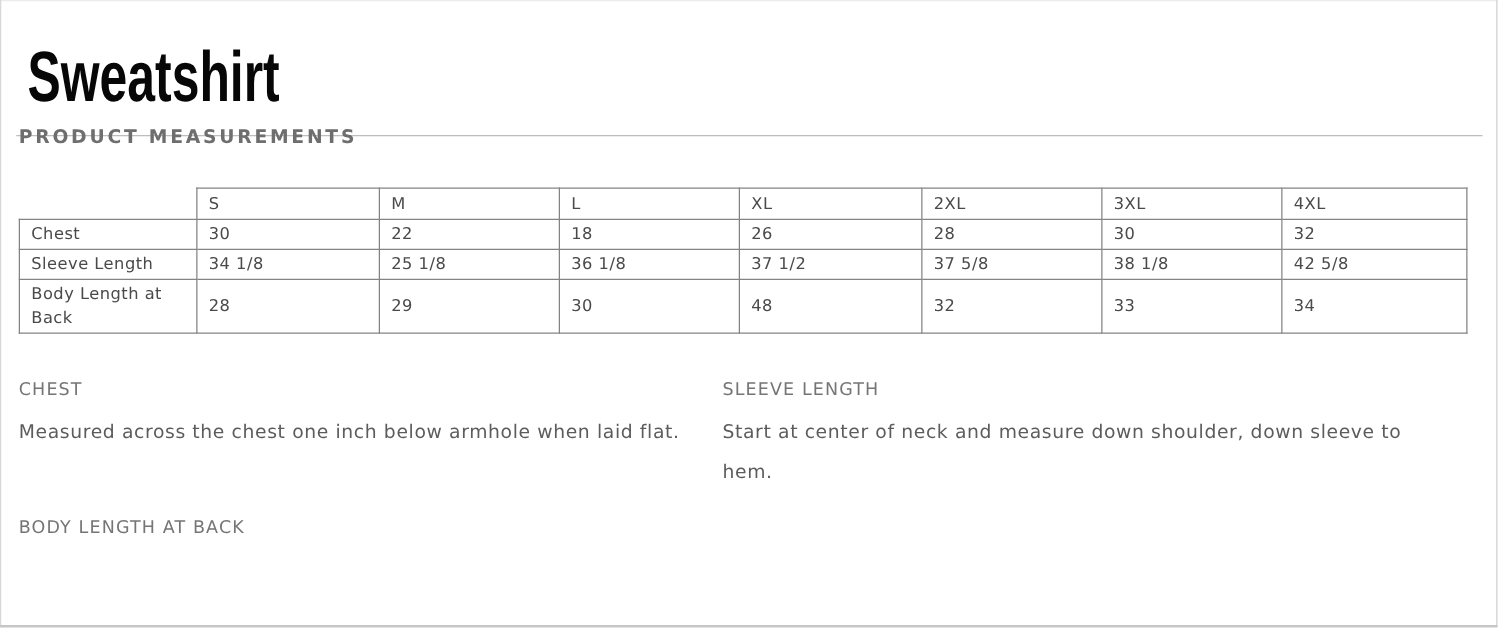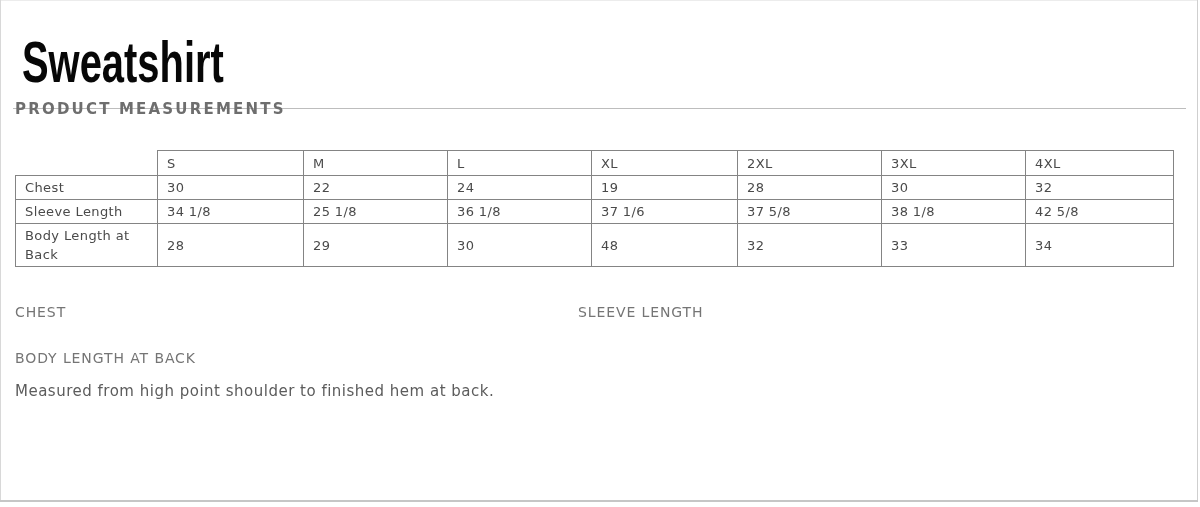--- a/index.html
+++ b/index.html
@@ -148,55 +148,56 @@
         <th>2XL</th>
         <th>3XL</th>
         <th>4XL</th>
       </tr>
     </thead>
     <tbody>
       <tr class="row-0">
         <td>Chest</td>
         <td>30</td>
         <td>22</td>
-        <td>24</td>
-        <td>19</td>
+        <td>18</td>
+        <td>26</td>
         <td>28</td>
         <td>30</td>
         <td>32</td>
       </tr>
       <tr class="row-1">
         <td>Sleeve Length</td>
         <td>34 1/8</td>
         <td>25 1/8</td>
         <td>36 1/8</td>
-        <td>37 1/6</td>
+        <td>37 1/2</td>
         <td>37 5/8</td>
         <td>38 1/8</td>
         <td>42 5/8</td>
       </tr>
       <tr class="row-2">
         <td>Body Length at Back</td>
         <td>28</td>
         <td>29</td>
         <td>30</td>
         <td>48</td>
         <td>32</td>
         <td>33</td>
         <td>34</td>
       </tr>
     </tbody>
   </table>
 
   <div class="defs">
     <section class="def-chest">
       <div class="term">CHEST</div>
+      <p class="desc">Measured across the chest one inch below armhole when laid flat.</p>
     </section>
     <section class="def-sleeve">
       <div class="term">SLEEVE LENGTH</div>
+      <p class="desc">Start at center of neck and measure down shoulder, down sleeve to hem.</p>
     </section>
     <section class="def-body">
       <div class="term">BODY LENGTH AT BACK</div>
-      <p class="desc">Measured from high point shoulder to finished hem at back.</p>
     </section>
   </div>
 
 </div>
 
 </body></html>

